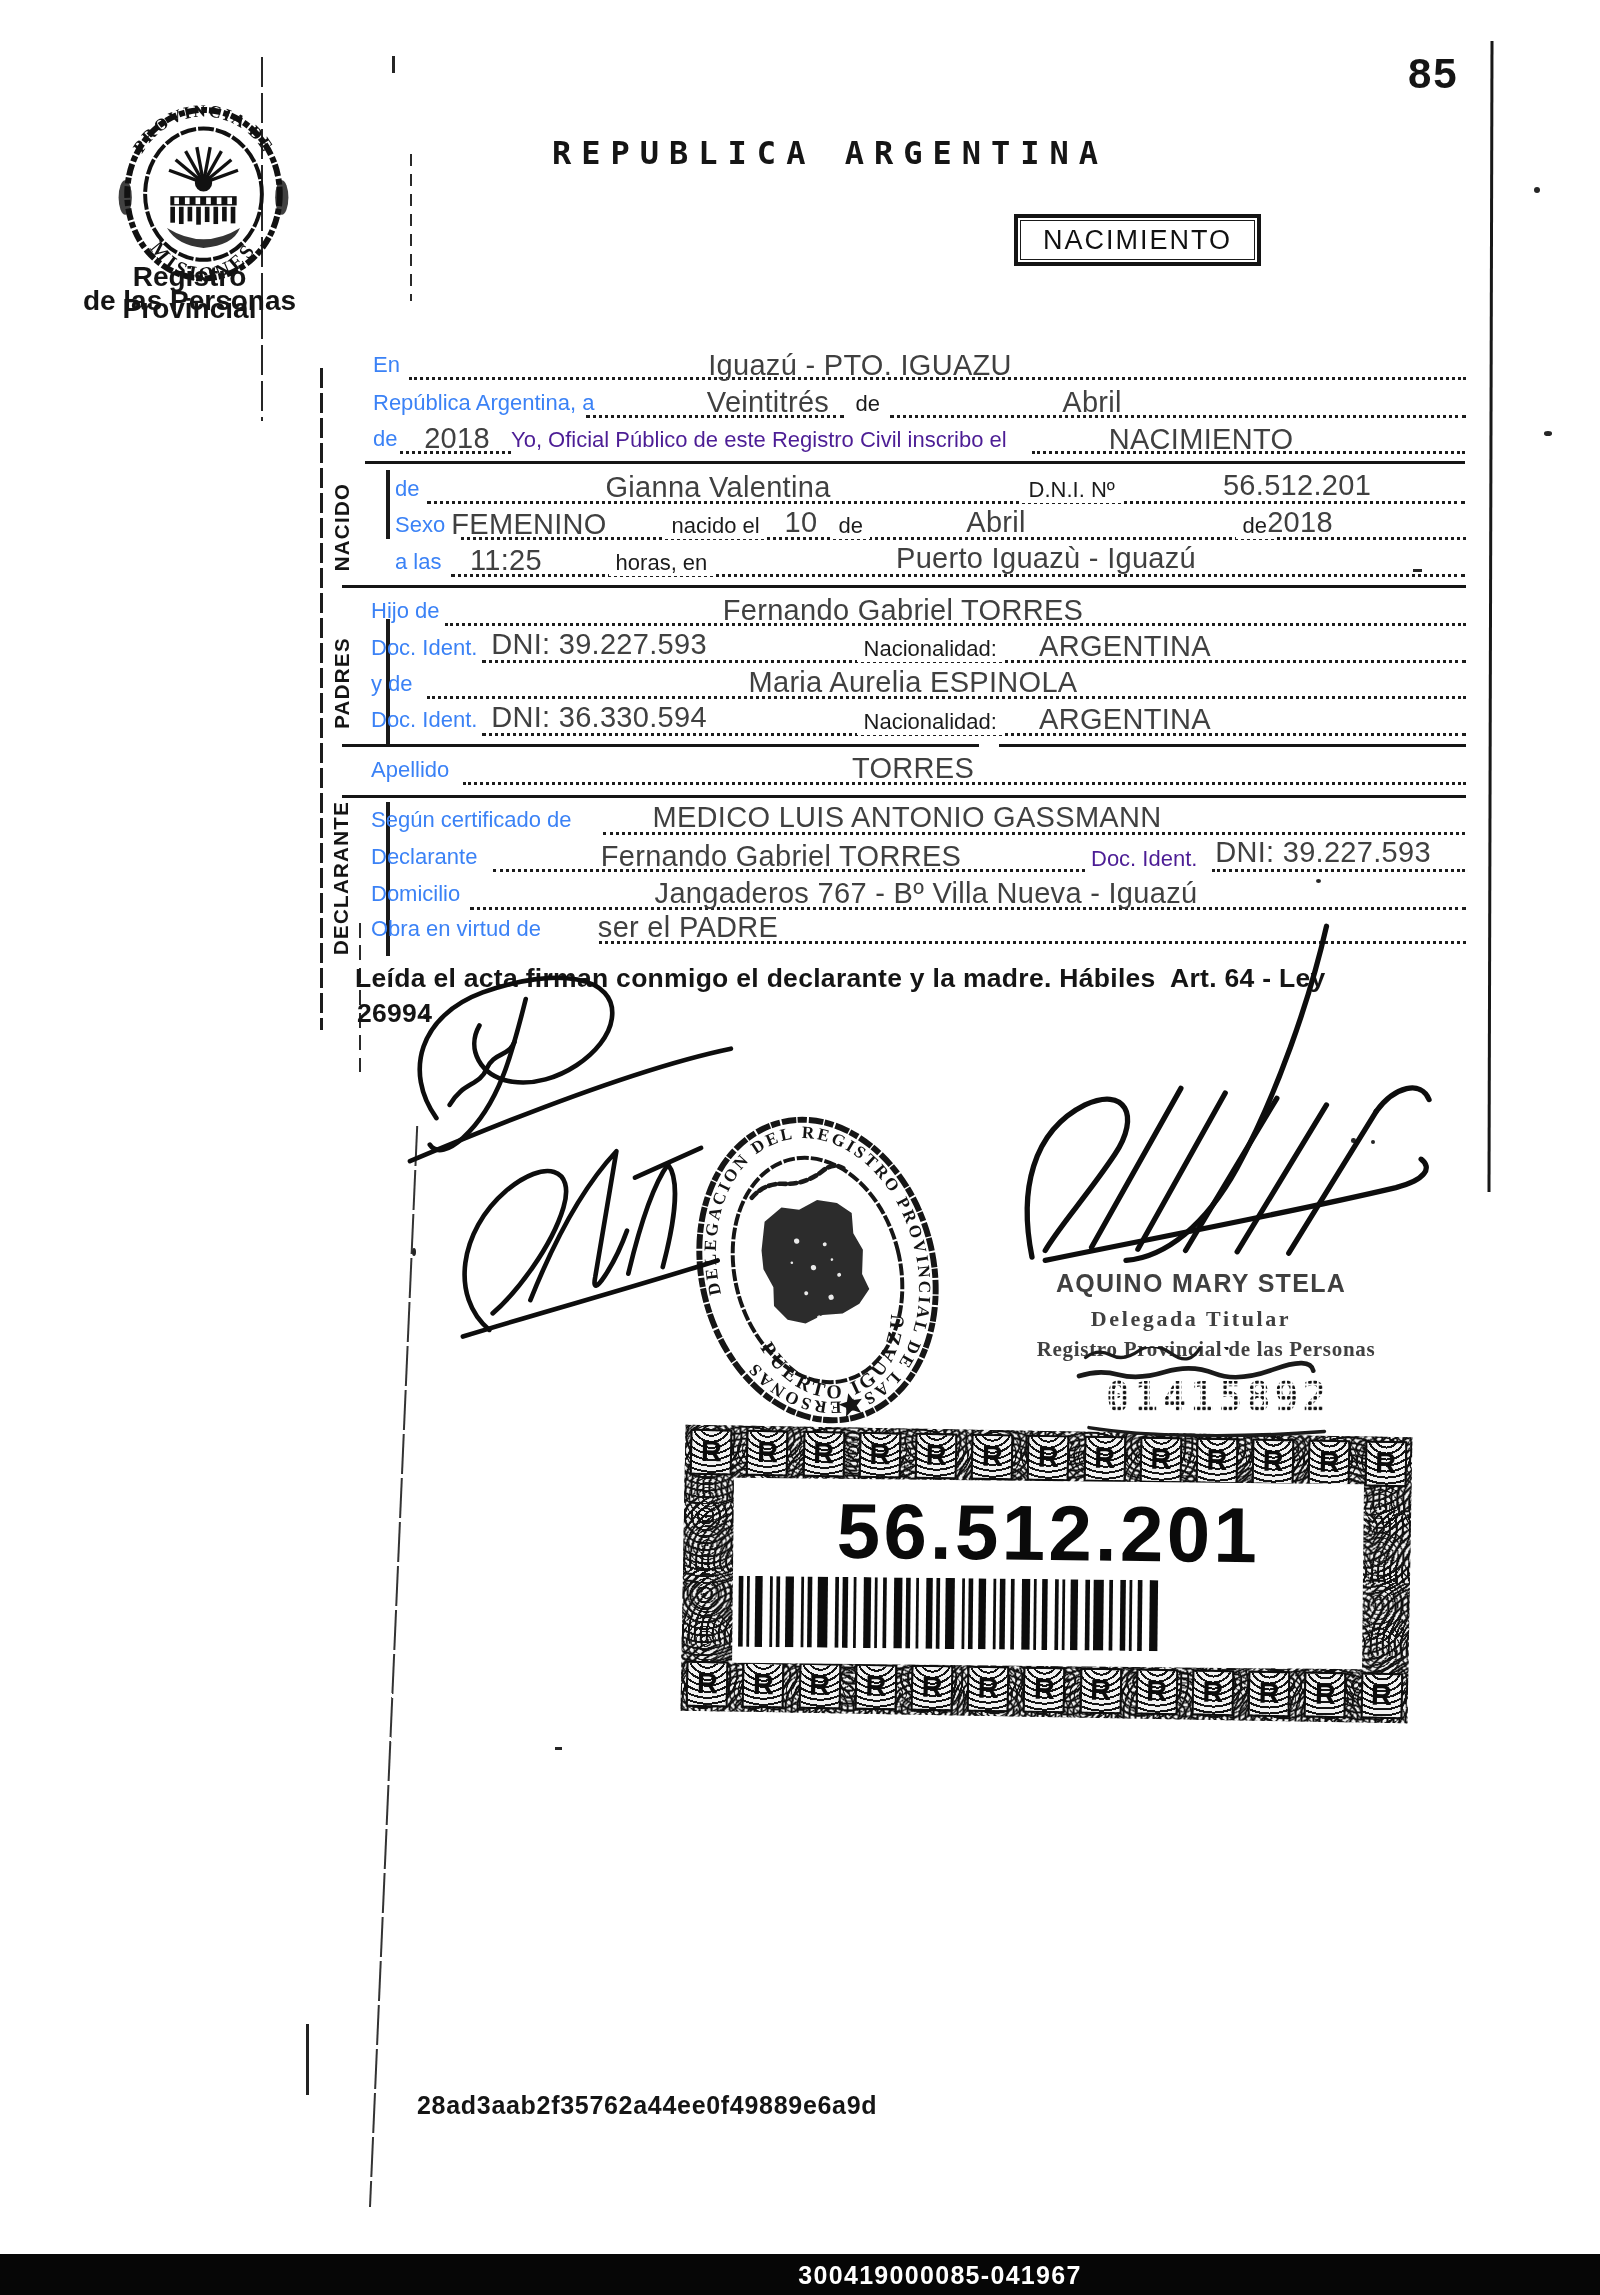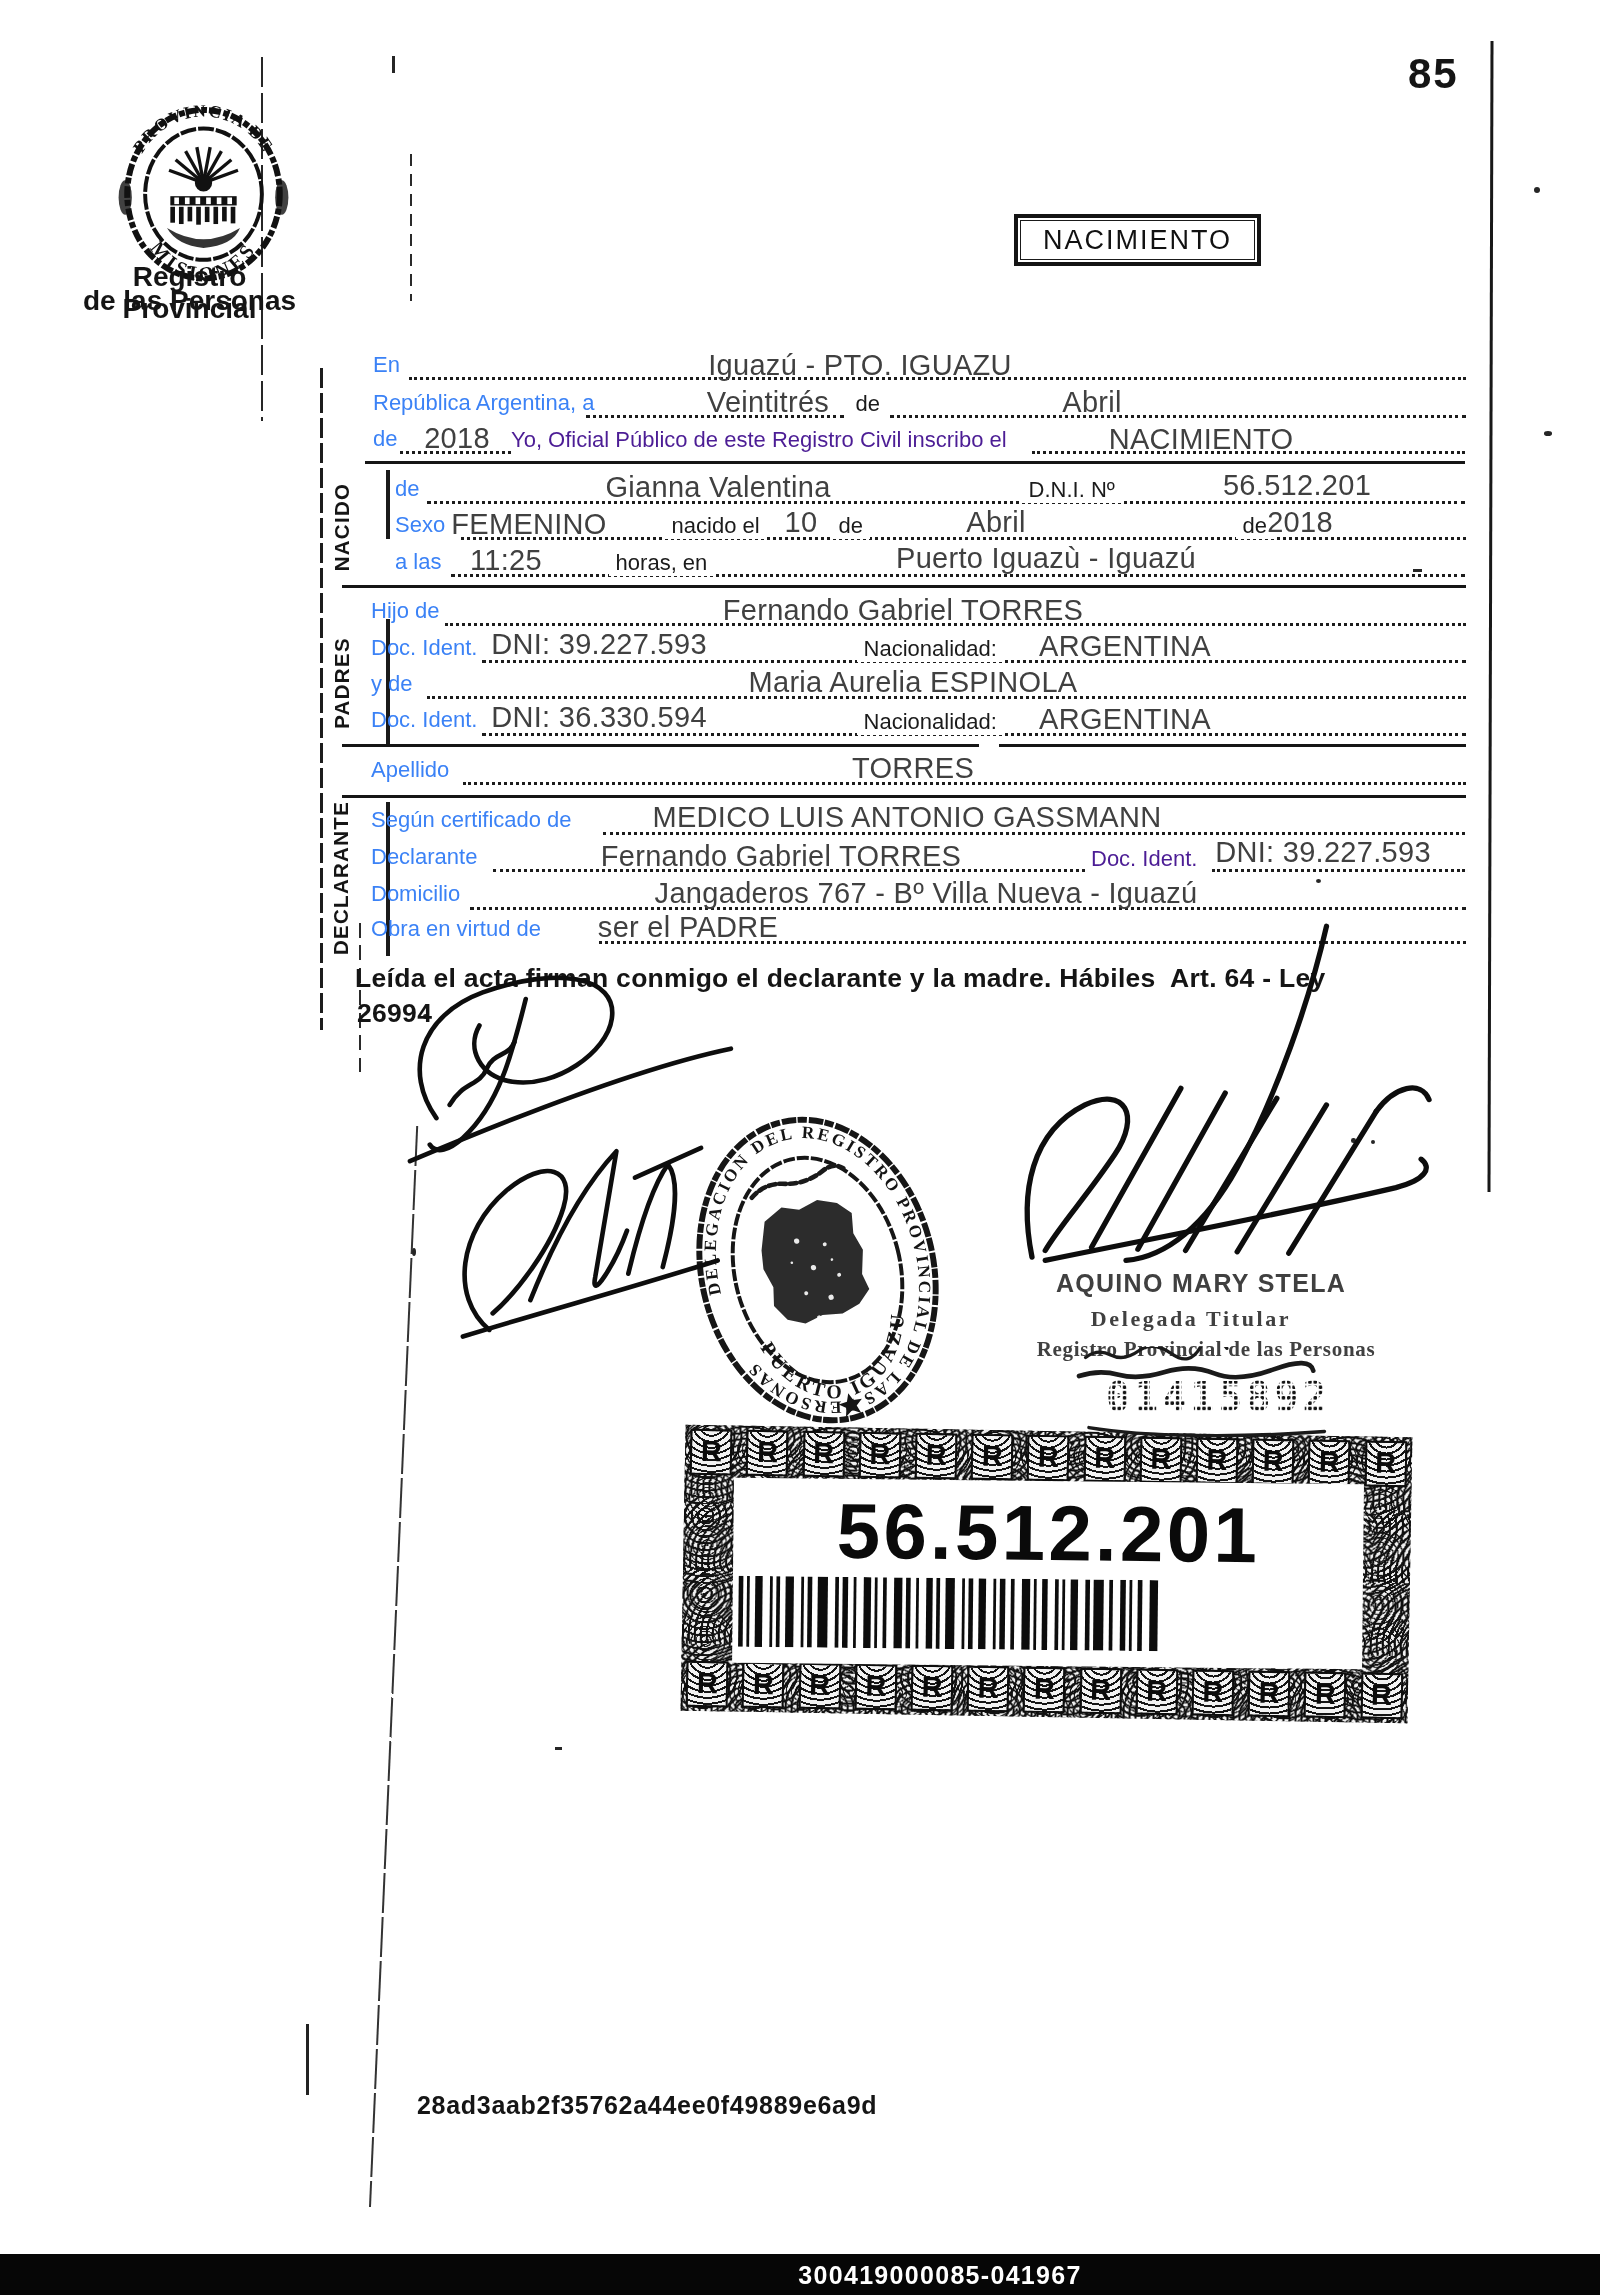--- a/index.html
+++ b/index.html
@@ -138,20 +138,21 @@
         <rect x="165" y="164" width="7" height="26"></rect>
       <rect x="178" y="164" width="7" height="22"></rect>
         <rect x="191" y="164" width="7" height="25"></rect>
     </g>
     <path d="M 95 196 Q 150 230 205 196 Q 195 222 150 226 Q 110 222 95 196 Z" fill="#111" opacity=".85"></path>
   </svg>
   <div class="logocap" style="top:261px;">Registro Provincial</div>
   <div class="logocap" style="top:285px;">de las Personas</div>
 
   <div class="pageno">85</div>
+  <div class="title">REPUBLICA ARGENTINA</div>
 
 
   <div class="nacbox">
     <div class="inner">NACIMIENTO</div>
   </div>
 
   <span class="lb" style="left:373px;top:352px;">En</span>
   <div class="dl" style="left:409px;top:377px;width:1057px;"></div>
   <span class="v" style="left:860px;top:349px;">Iguazú - PTO. IGUAZU</span>
 

